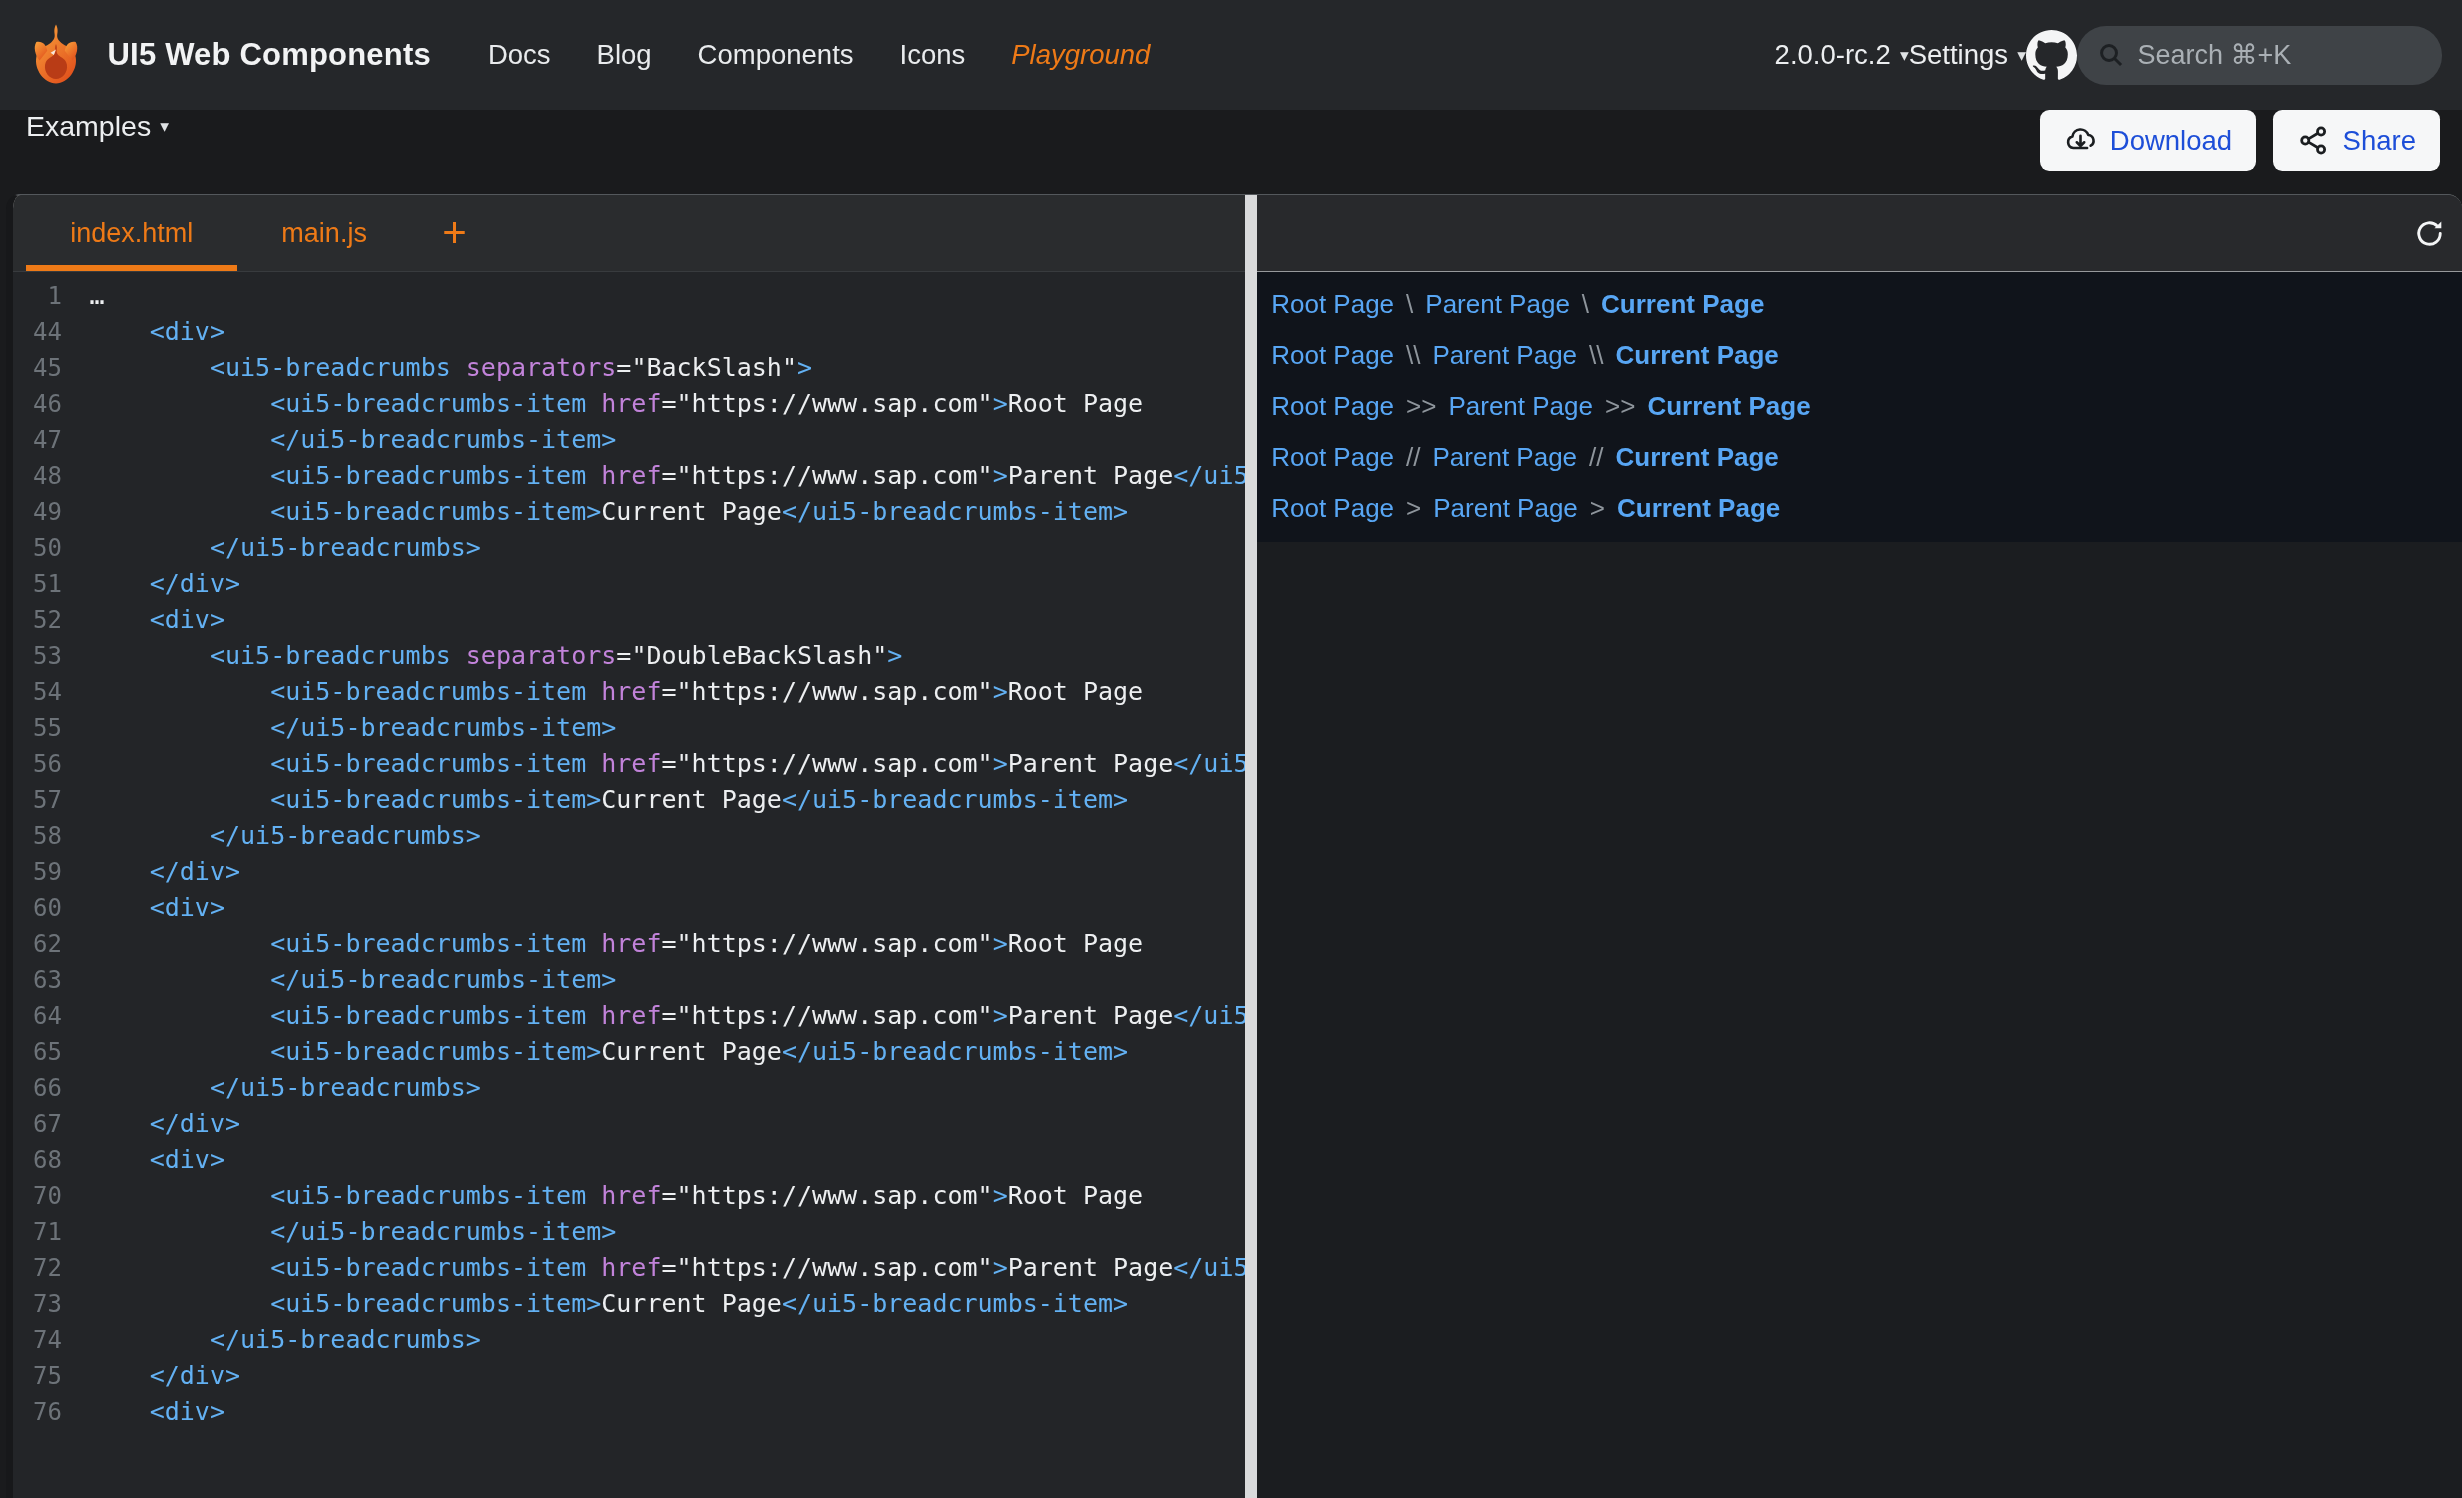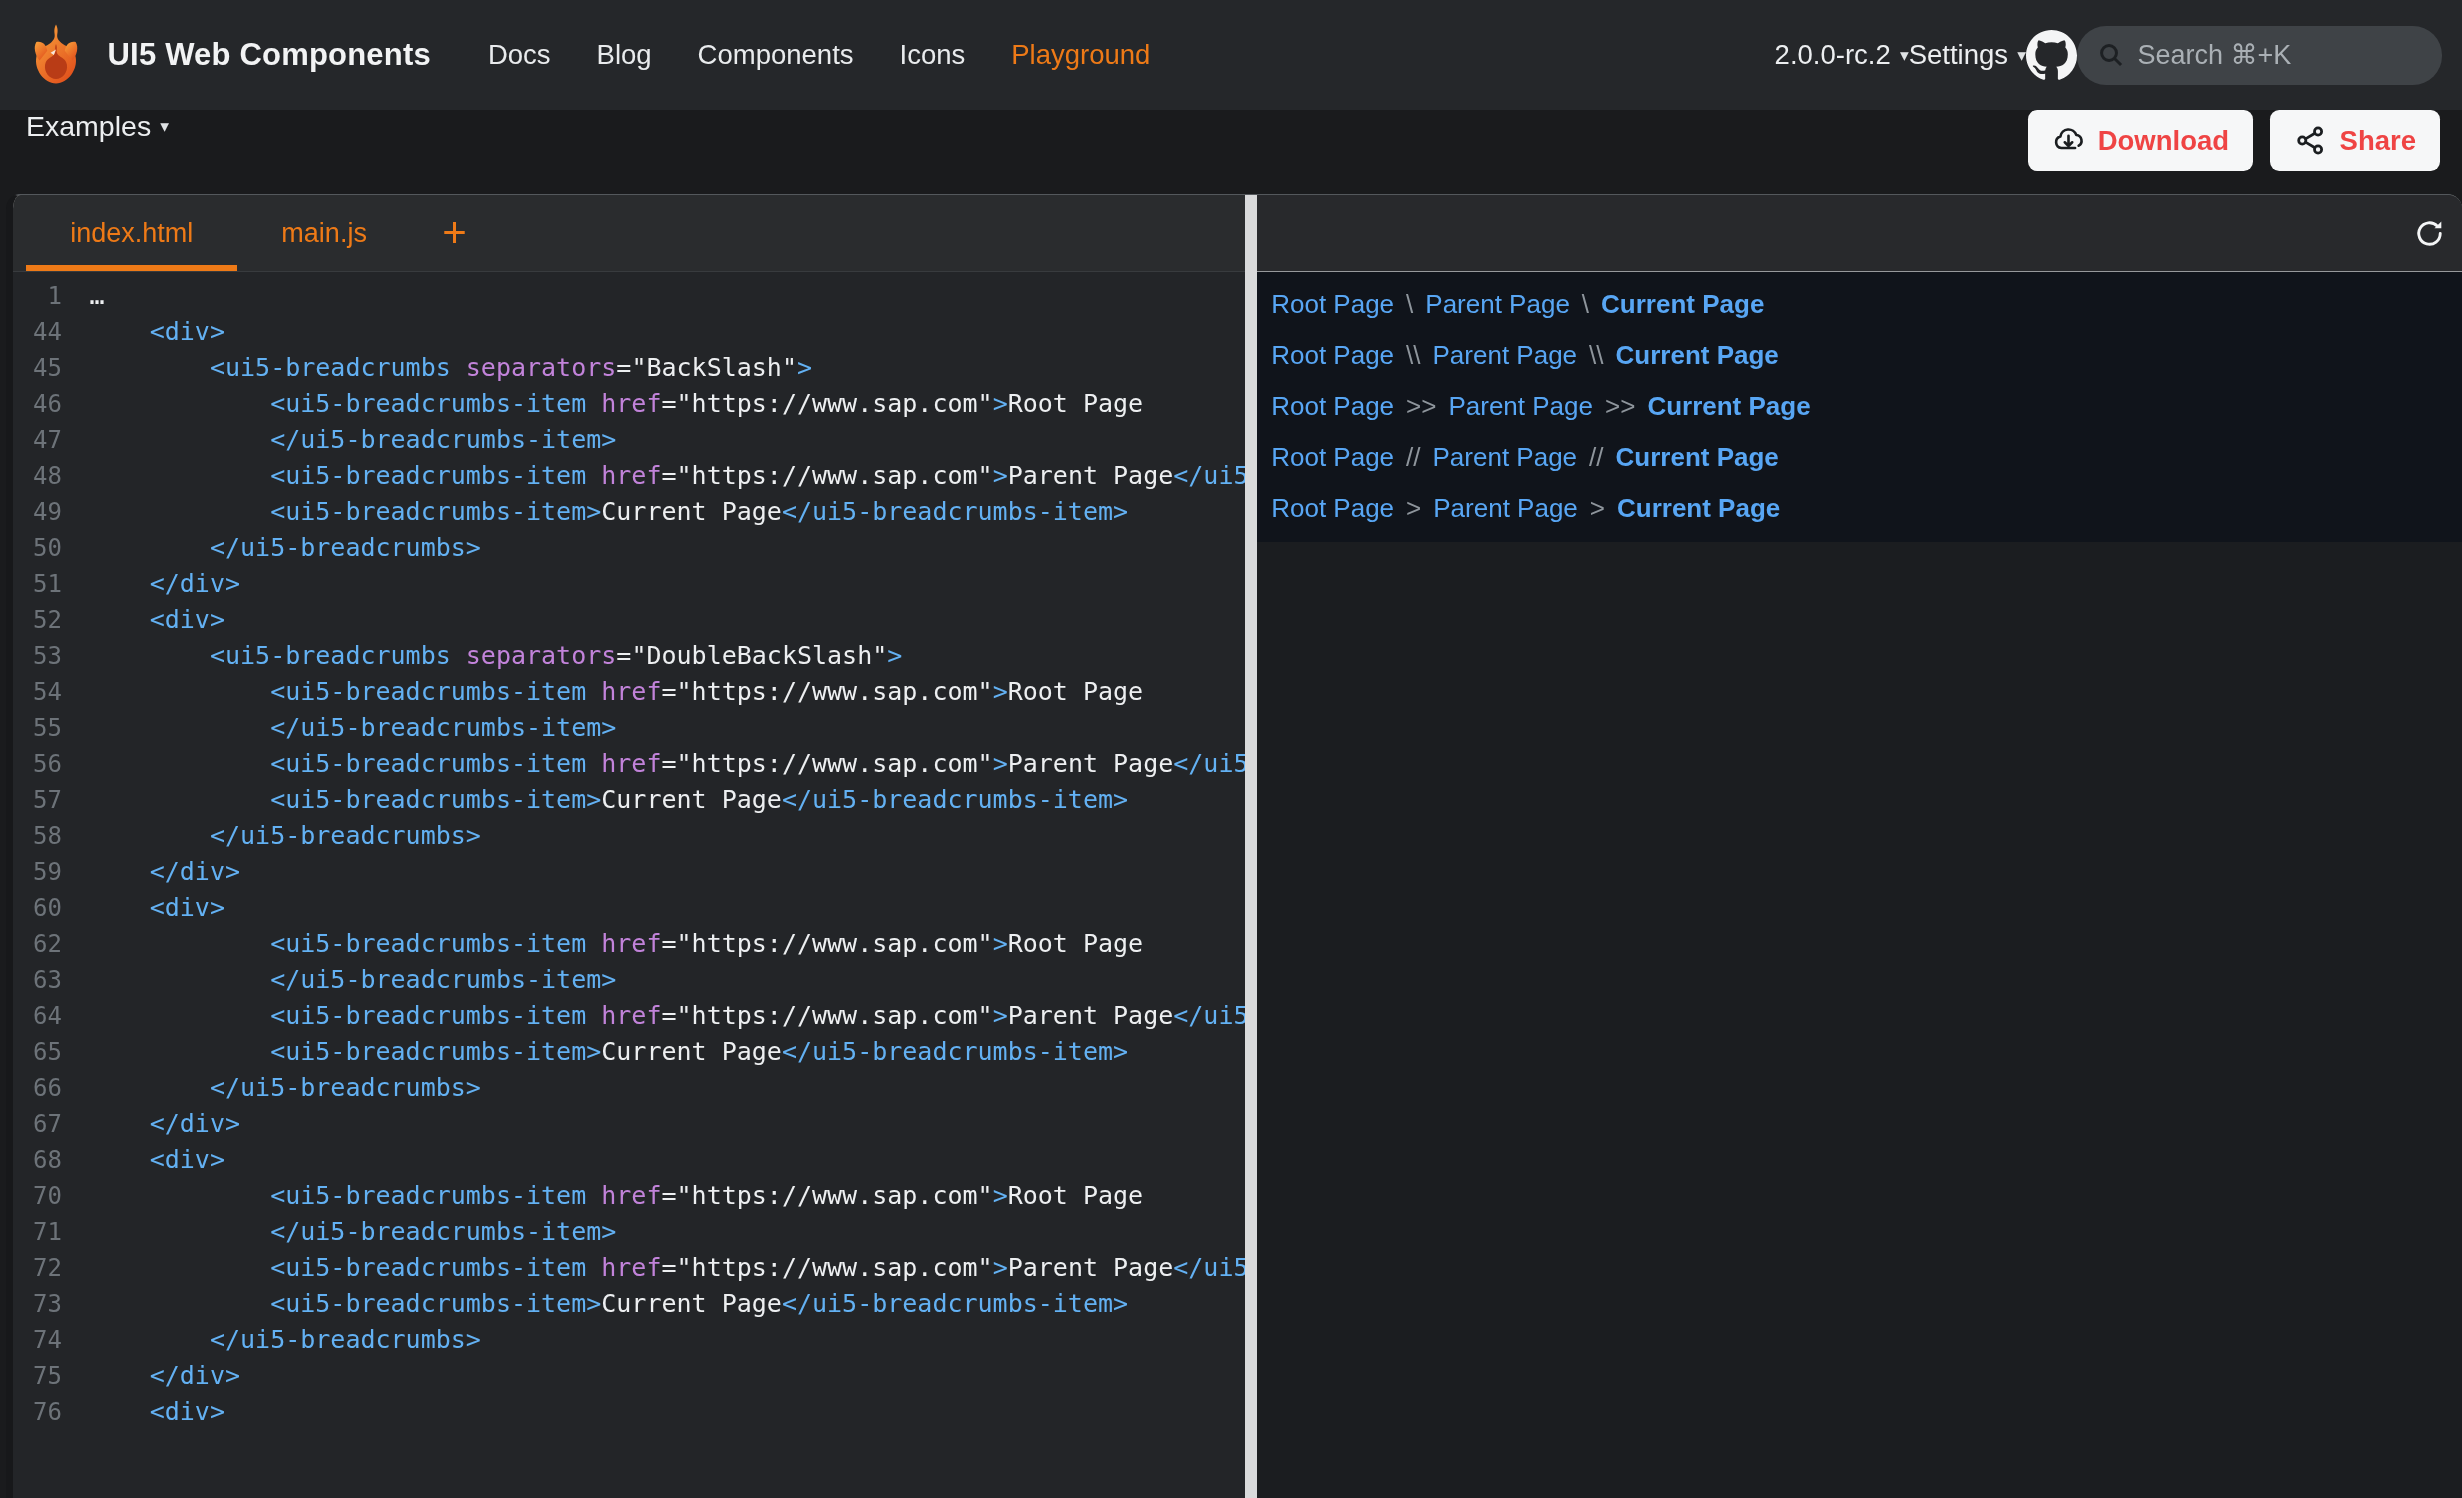--- a/index.html
+++ b/index.html
@@ -6,38 +6,38 @@
   html,body { width:2462px; height:1498px; overflow:hidden; background:#1a1b1d;
               font-family:"Liberation Sans","DejaVu Sans",sans-serif; }
 
   
   .navbar { height:110px; background:#25272a; display:flex; align-items:center; padding:0 20px 0 21px; }
   .brand { display:flex; align-items:center; cursor:pointer; }
   .brand svg { width:70px; height:70px; }
   .brand-title { color:#f2f3f4; font-size:31px; font-weight:700; margin-left:16.5px; letter-spacing:0.2px; }
   .nav-links { display:flex; gap:46px; margin-left:57px;justify-content:flex-end; }
   .nav-link { color:#e9ebed; font-size:27.5px; text-decoration:none; cursor:pointer; }
-  .nav-link.active { color:var(--accent,#ee7a17); }
+  .nav-link.active { color:var(--accent,#ee7a17);font-style:italic; }
   .nav-right { margin-left:auto; display:flex; align-items:center; }
   .menu-trigger { display:flex; align-items:center; color:#eceef0; font-size:27.5px; cursor:pointer; }
   .caret { font-size:17.4px; margin-left:9.2px; color:#dfe2e4; }
   .github { display:flex; align-items:center; cursor:pointer; }
   .github svg { width:51px; height:51px; fill:#f4f5f6; }
   .search { width:365px; height:59px; background:#3f4347; border-radius:29px; display:flex; align-items:center; padding:0 20px; gap:13px; }
   .search svg { width:27.5px; height:27.5px; flex:none; }
   .search input { background:transparent; border:none; outline:none; width:100%;
                   font-size:27px; color:#eab308; font-family:inherit; }
   .search input::placeholder { color:#aab0b5; }
 
   
   .toolbar { height:84px; background:#1a1b1d; display:flex; align-items:flex-start; padding:0 22px 0 26px; }
   .toolbar .menu-trigger { font-size:28.5px; }
   .toolbar-right { margin-left:auto; display:flex; gap:16.5px; }
   .btn { height:61px; background:#f6f7f8; border:none; border-radius:9.2px; display:flex; align-items:center;
-         gap:13px; padding:0 24px; font-size:27.5px; font-weight:700; color:#ef4444; cursor:pointer;
+         gap:13px; padding:0 24px; font-size:27.5px; font-weight:400; color:#1d4ed8; cursor:pointer;
          font-family:inherit; }
   .btn svg { width:33px; height:33px; }
 
   
   .surface { margin-left:5.5px; height:1311px; background:#a3a3a3; border-top:1.8px solid #54585c;
              border-left:7.3px solid #17181a; border-radius:14.7px 14.7px 0 0; display:flex; overflow:hidden; }
 
   
   .editor { width:1232px; flex:none; display:flex; flex-direction:column; overflow:hidden; }
   .tabbar { height:77px; flex:none; background:#2a2c2e; border-bottom:0.9px solid #383b3e;

